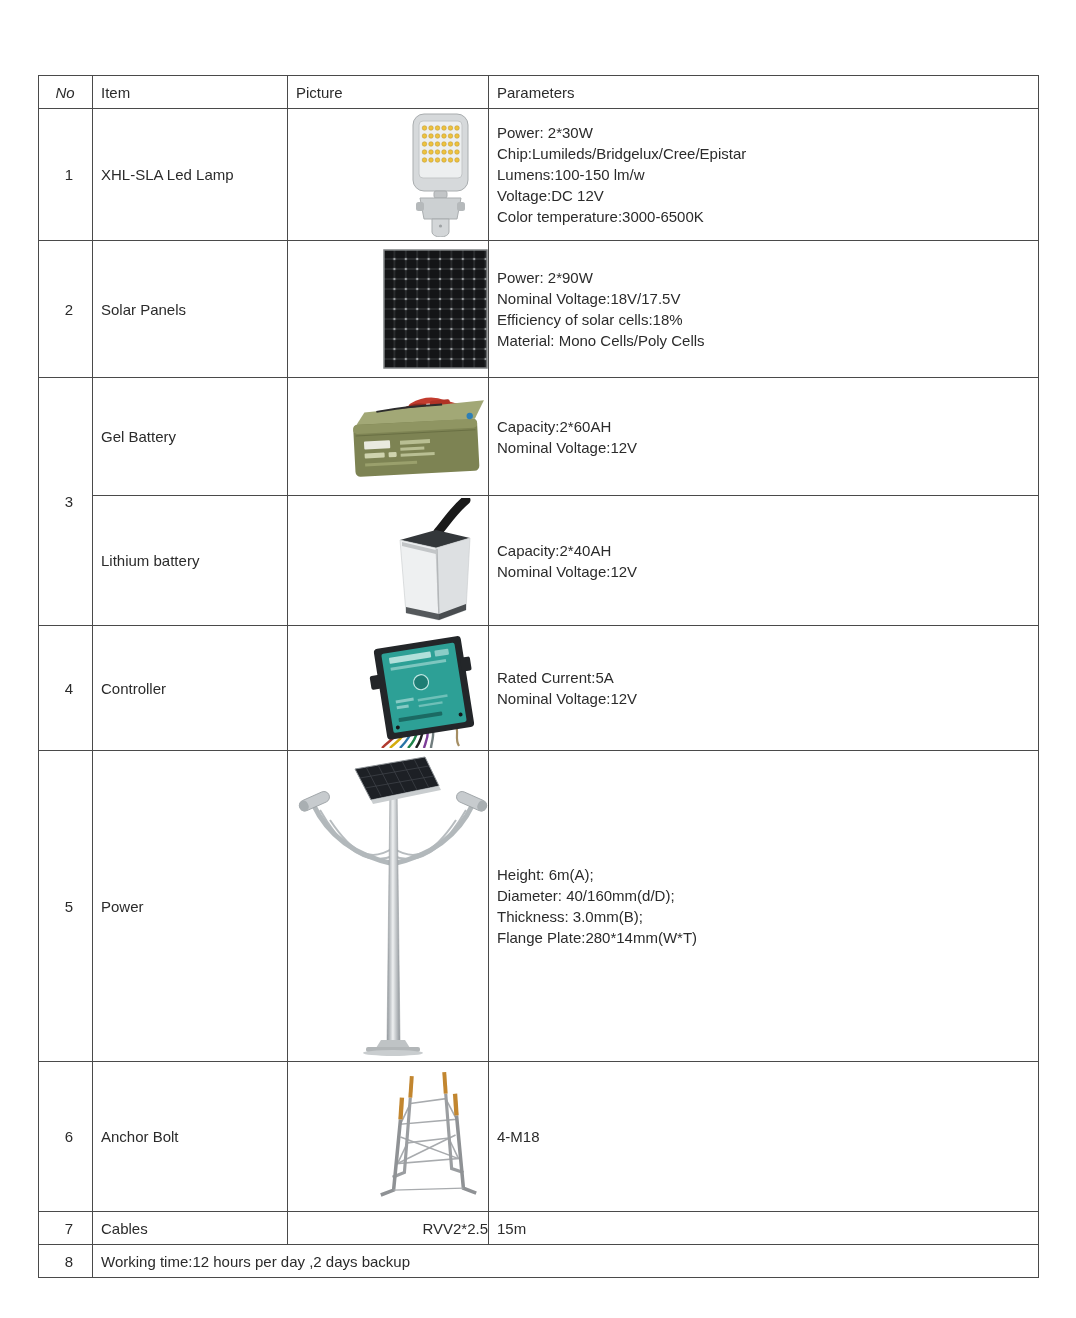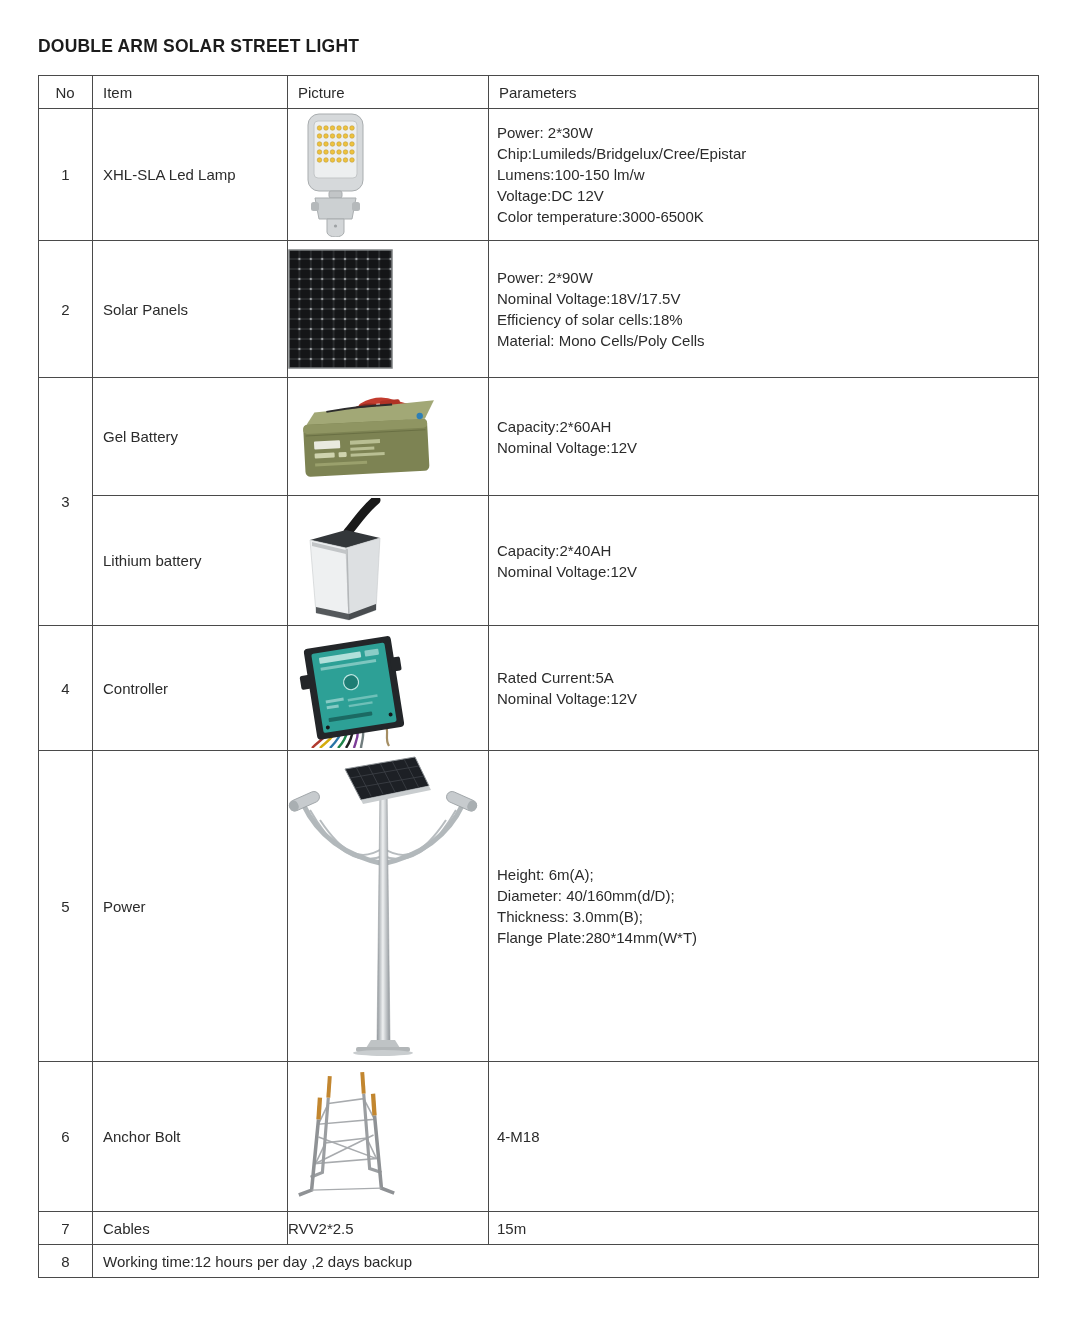--- a/index.html
+++ b/index.html
@@ -17,37 +17,37 @@
   }
   table.spec{
     position:absolute;left:38px;top:75px;
     width:1000px;border-collapse:collapse;table-layout:fixed;
   }
   table.spec td{
     border:1px solid #4a4a4a;
     font-size:15px;
     vertical-align:middle;
     overflow:hidden;
+    padding-left:8px;
   }
   td.no{text-align:center;}
   td.item{padding-left:10px;}
-  td.pic{text-align:left;padding:2px 0;}
+  td.pic{text-align:right;padding:2px 0;}
   td.params{padding:4px 8px;margin-top:8px;}
   td.params .pline{line-height:21px;white-space:nowrap;}
   td.full{padding-left:10px;margin-left:19px;}
   .hdr td{height:30px;padding-left:10px;}
-  .hdr td.no{padding-left:0;}
+  .hdr td.no{padding-left:0;font-style:italic;}
   svg{display:inline-block;vertical-align:middle;}
 </style>
 </head>
 <body>
 
 <div class="page">
 
-  <div class="title">DOUBLE ARM SOLAR STREET LIGHT</div>
 
   <table class="spec">
     <colgroup>
       <col style="width:54px">
         <col style="width:195px">
         <col style="width:201px">
         <col style="width:550px">
     </colgroup>
 
     <tbody>

